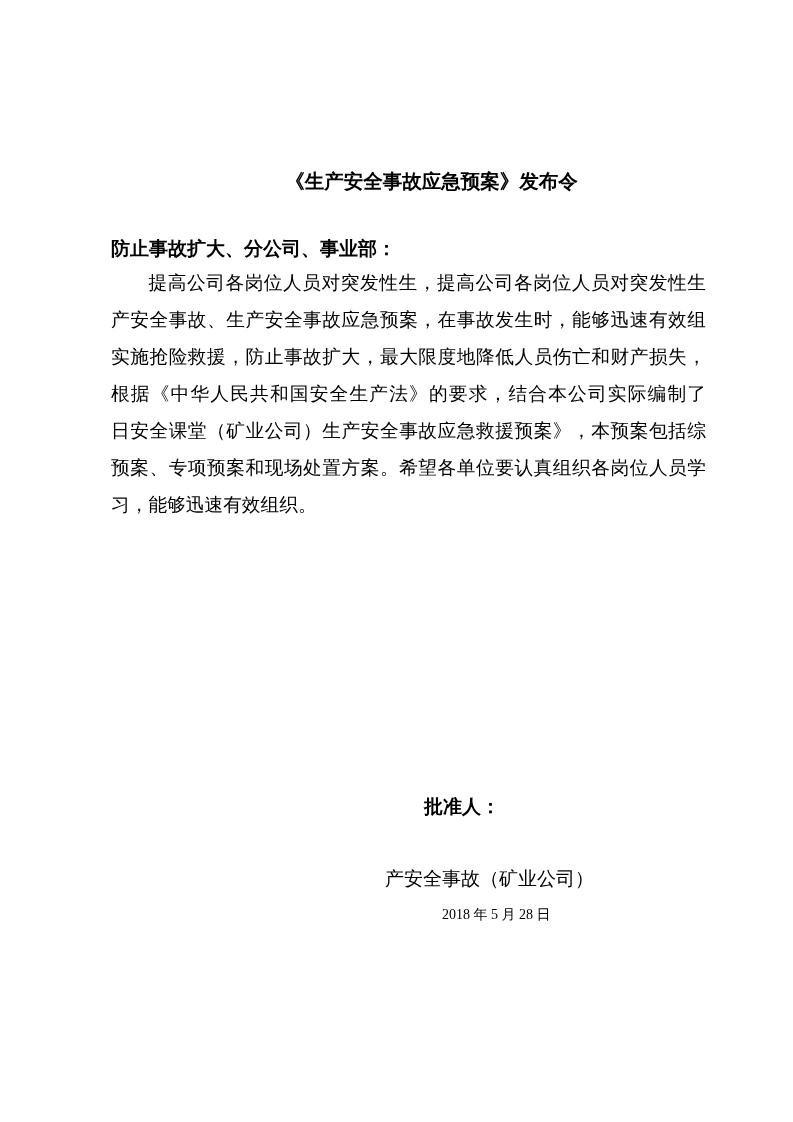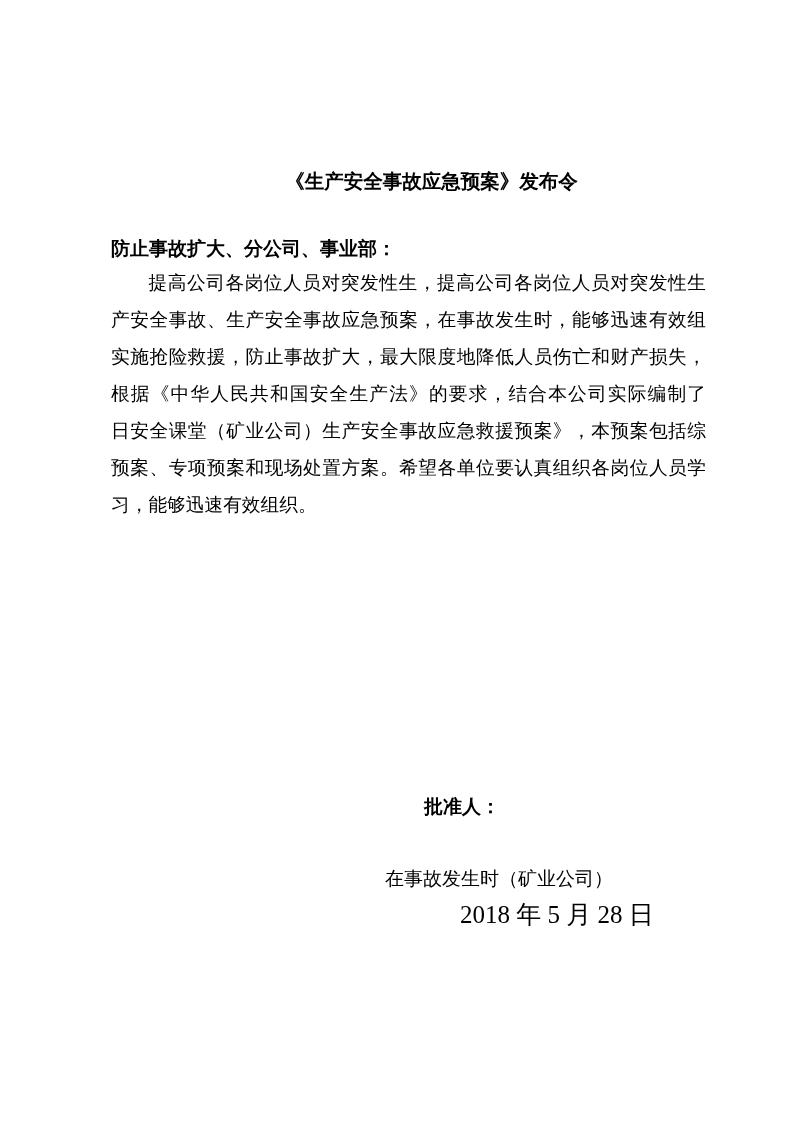--- a/index.html
+++ b/index.html
@@ -71,22 +71,22 @@
     position: absolute;
     top: 860px;
     left: 385px;
     font-size: 19px;
     line-height: 37px;
     white-space: nowrap;
   }
   .issue-date {
     position: absolute;
     top: 896px;
-    left: 460px;
-    font-size: 25px;
+    left: 442px;
+    font-size: 14px;
     line-height: 37px;
     white-space: nowrap;
   }
 </style>
 </head>
 <body>
 
 <div class="page">
 
   <div class="doc-title">《生产安全事故应急预案》发布令</div>
@@ -98,17 +98,17 @@
     <div class="body-line">产安全事故、生产安全事故应急预案，在事故发生时，能够迅速有效组织</div>
     <div class="body-line">实施抢险救援，防止事故扩大，最大限度地降低人员伤亡和财产损失，</div>
     <div class="body-line">根据《中华人民共和国安全生产法》的要求，结合本公司实际编制了《每</div>
     <div class="body-line">日安全课堂（矿业公司）生产安全事故应急救援预案》，本预案包括综合</div>
     <div class="body-line">预案、专项预案和现场处置方案。希望各单位要认真组织各岗位人员学</div>
     <div class="body-line last">习，能够迅速有效组织。</div>
   </div>
 
   <div class="approver">批准人：</div>
 
-  <div class="issuer">在事故发生时（矿业公司）</div>
+  <div class="issuer">产安全事故（矿业公司）</div>
 
   <div class="issue-date">2018 年 5 月 28 日</div>
 
 </div>
 
 </body></html>

